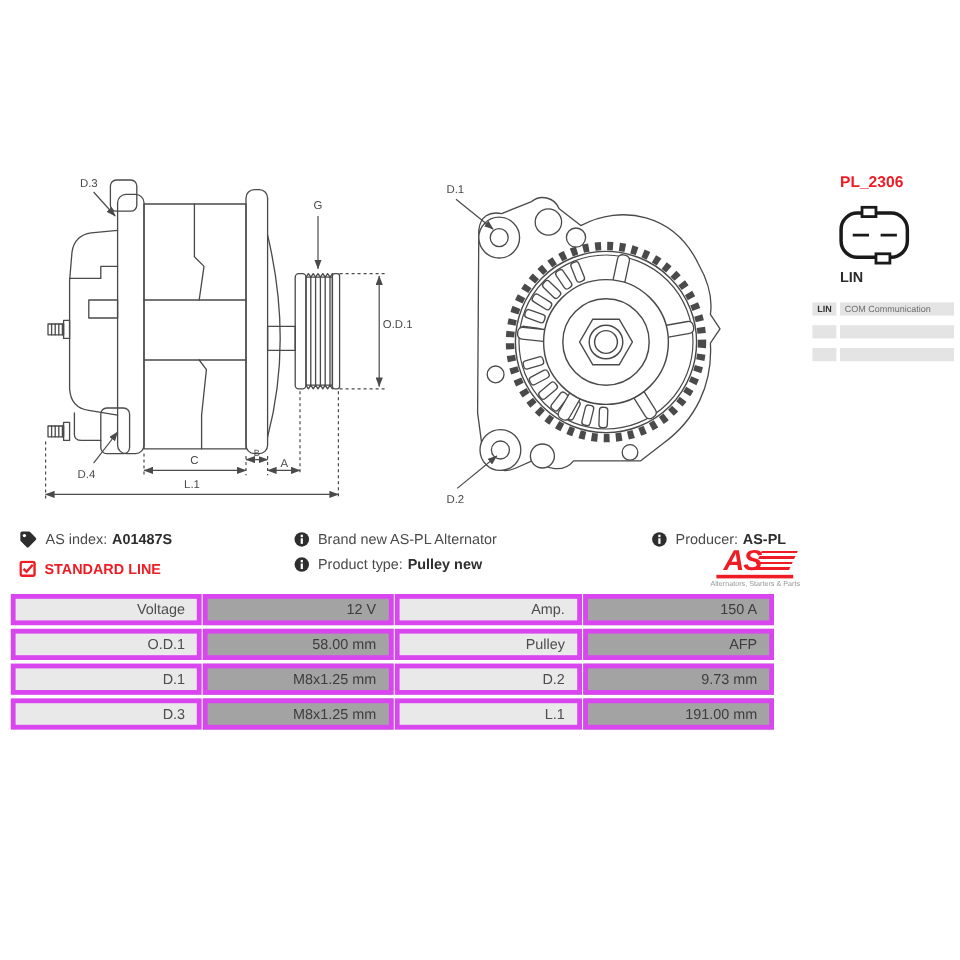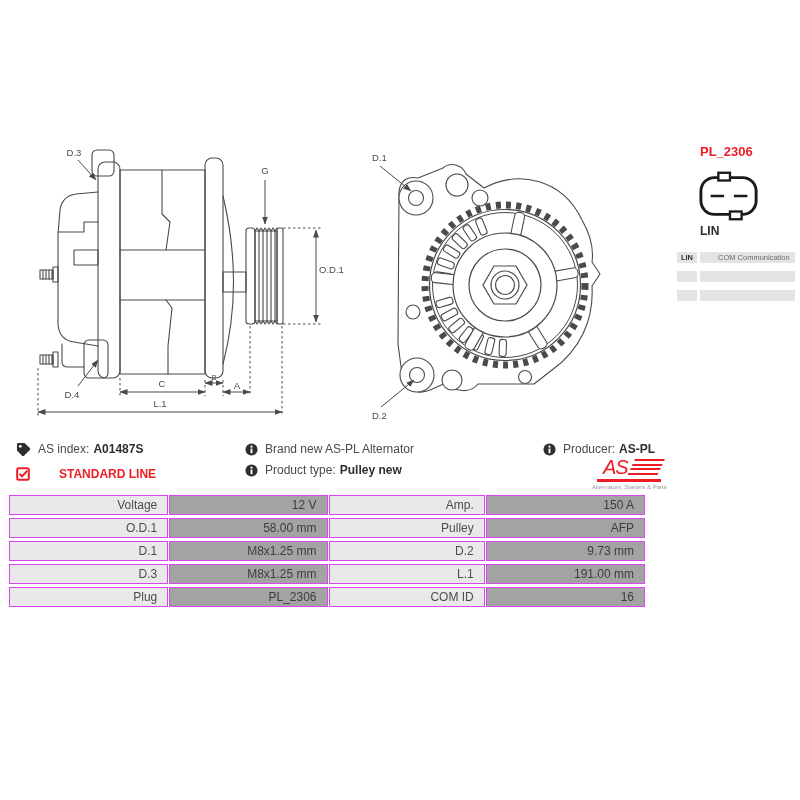--- a/index.html
+++ b/index.html
@@ -13,43 +13,43 @@
   
   #plug-panel{left:672px;top:140px;width:126px;height:168px;}
   .plug-code{position:absolute;left:28px;top:4px;font-size:13px;font-weight:bold;color:#ee1c25;}
   .plug-svg{position:absolute;left:26px;top:30px;}
   .plug-name{position:absolute;left:28px;top:84px;font-size:12px;font-weight:bold;color:#2b2b2b;}
   .conn-rows{position:absolute;left:5px;top:112px;width:118px;}
   .conn-row{display:flex;margin-bottom:8px;height:11px;}
   .conn-pin{width:20px;background:#e4e4e4;font-size:7.5px;font-weight:bold;color:#333;
             display:flex;align-items:center;justify-content:center;}
   .conn-desc{width:95px;margin-left:3px;background:#e4e4e4;font-size:7.5px;color:#6d6d6d;
-             display:flex;align-items:center;padding-left:18px;box-sizing:border-box;}
+             display:flex;align-items:center;padding-left:4px;box-sizing:border-box;}
 
   
   .info-cell{position:absolute;display:flex;align-items:center;font-size:12px;color:#4a4a4a;height:16px;}
   .info-cell .icon{display:inline-flex;margin-right:7px;flex:none;}
   .info-cell .b{font-weight:bold;color:#2e2e2e;margin-left:4px;}
   .red-line{color:#ee1c25;font-weight:bold;}
 
   
   .as-logo{left:592px;top:457px;width:74px;text-align:center;}
   .as-top{position:relative;height:21px;width:64px;margin:0 auto;}
   .as-stripes{position:absolute;right:0;top:2px;width:30px;height:17px;
               background:repeating-linear-gradient(#ee1c25 0 2.2px,#ffffff 2.2px 4.6px);
               transform:skewX(-25deg);}
-  .as-word{position:absolute;left:6px;top:0;font-size:20px;line-height:21px;font-weight:normal;
+  .as-word{position:absolute;left:6px;top:0;font-size:24px;line-height:21px;font-weight:bold;
            font-style:italic;color:#ee1c25;letter-spacing:-1px;z-index:2;}
   .as-bar{width:64px;height:2.5px;background:#ee1c25;margin:1px auto 0;}
   .as-caption{font-size:6px;color:#979797;margin-top:2px;white-space:nowrap;}
 
   
   #spec-table{left:8px;top:492px;}
   table.specs{width:638px;border-collapse:separate;border-spacing:1px 3px;table-layout:fixed;}
-  table.specs td{border:1px solid #d946ef;height:18px;font-size:12px;line-height:18px;
+  table.specs td{border:4px solid #d946ef;height:18px;font-size:12px;line-height:18px;
                  text-align:right;padding:0 10px 0 4px;white-space:nowrap;overflow:hidden;}
   td.lbl{background:#e9e9e9;color:#4d4d4d;}
   td.val{background:#a3a3a3;color:#3d3d3d;}
 </style>
 </head>
 <body>
 
 <svg class="abs" style="left:22px;top:134px;" width="322" height="296" viewBox="0 0 322 296">
   <defs>
     <marker id="sa-e" viewBox="0 0 8 6" markerWidth="8" markerHeight="6" refX="7.5" refY="3" orient="auto">
@@ -244,21 +244,21 @@
     <svg width="13" height="13" viewBox="0 0 14 14">
         <circle cx="7" cy="7" r="6.5" fill="#2e2e2e"></circle>
         <rect x="6" y="2.8" width="2" height="2.2" fill="#ffffff"></rect>
         <rect x="6" y="6" width="2" height="5" fill="#ffffff"></rect>
       </svg>
   </span>
   <span>Producer:</span>
   <span class="b">AS-PL</span>
 </div>
 
-<div class="info-cell" style="left:16px;top:466px;gap:22px;">
+<div class="info-cell" style="left:16px;top:466px;">
   <span class="icon">
     <svg width="14" height="14" viewBox="0 0 14 14">
         <rect x="1.2" y="1.2" width="11.6" height="11.6" rx="1.5" fill="none" stroke="#ee1c25" stroke-width="2"></rect>
         <path d="M3.6 7 L6.1 9.4 L11.3 3.6" stroke="#ee1c25" stroke-width="2" fill="none"></path>
       </svg>
   </span>
   <span class="red-line">STANDARD LINE</span>
 </div>
 
 <div class="info-cell" style="left:245px;top:462px;">
@@ -308,21 +308,15 @@
         <td class="val">M8x1.25 mm</td>
         <td class="lbl">D.2</td>
         <td class="val">9.73 mm</td>
       </tr>
       <tr>
         <td class="lbl">D.3</td>
         <td class="val">M8x1.25 mm</td>
         <td class="lbl">L.1</td>
         <td class="val">191.00 mm</td>
       </tr>
-      <tr>
-        <td class="lbl">Plug</td>
-        <td class="val">PL_2306</td>
-        <td class="lbl">COM ID</td>
-        <td class="val">16</td>
-      </tr>
     </tbody>
   </table>
 </div>
 
 </body></html>

